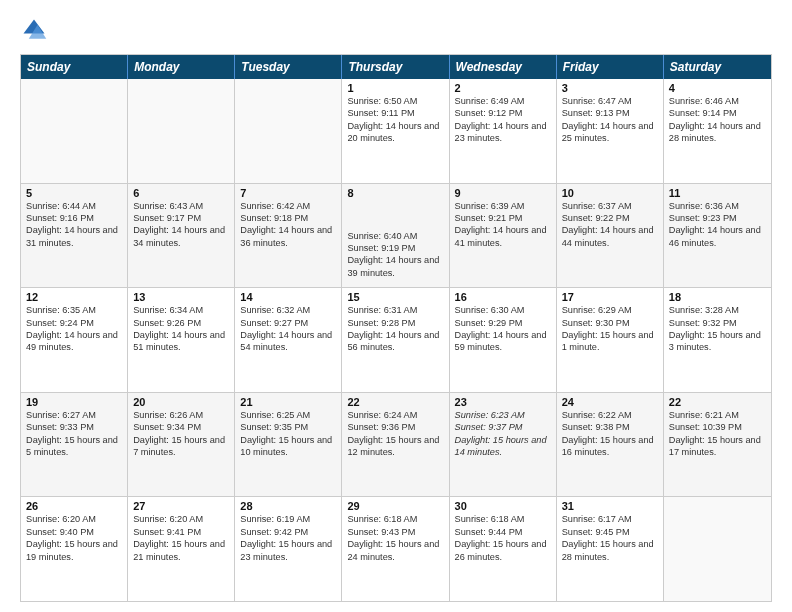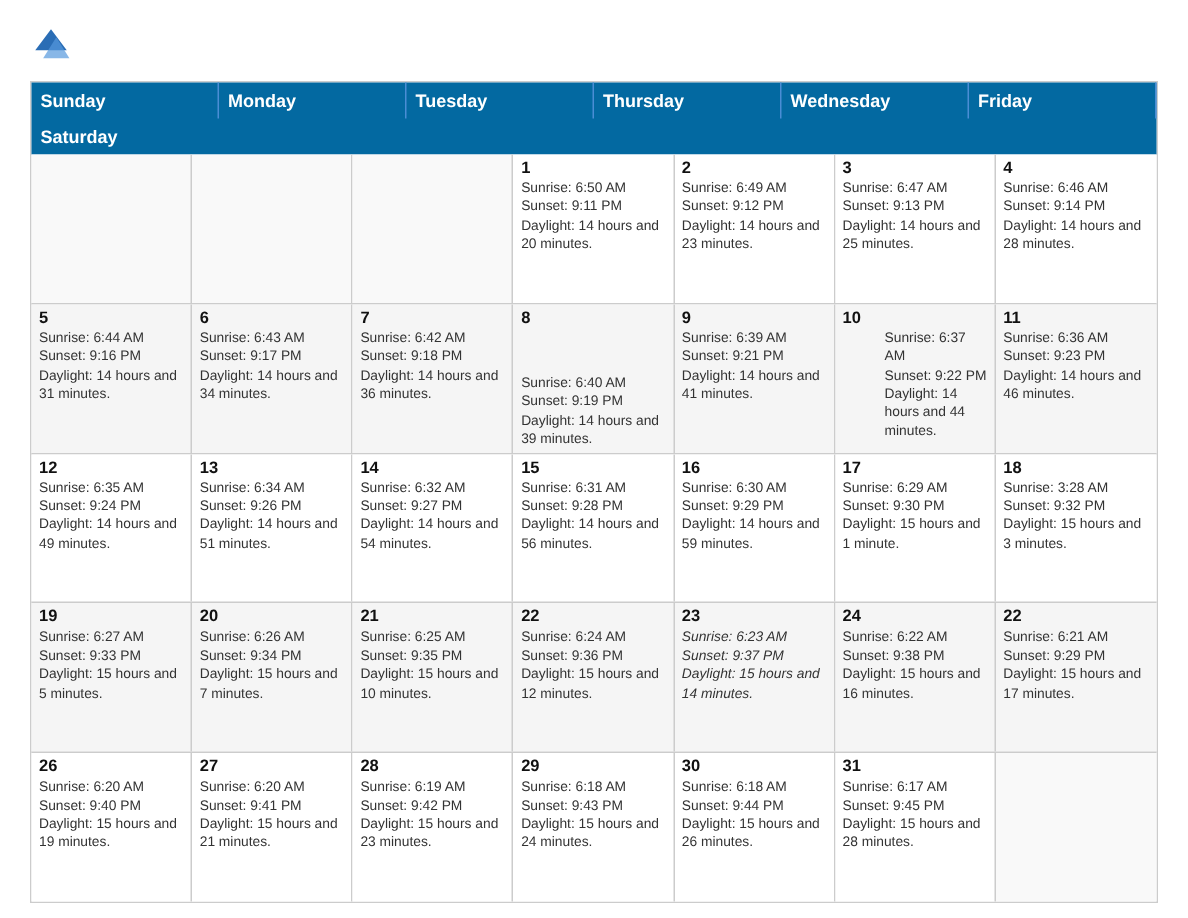--- a/index.html
+++ b/index.html
@@ -55,22 +55,23 @@
       color: #333;
     }
     .calendar {
       flex: 1;
       display: flex;
       flex-direction: column;
       border: 1px solid #ccc;
     }
     .cal-header {
       display: grid;
-      grid-template-columns: repeat(6, 1fr);
-      background: #0369a1;
+      grid-template-columns: repeat(7, 1fr);
+      background: #0c4a6e;
+      font-style: italic;
     }
     .cal-header-cell {
       color: #fff;
       font-size: 12px;
       font-weight: bold;
       padding: 5px 6px;
       text-align: left;
       border-right: 1px solid #4a8dd5;
     }
     .cal-header-cell:last-child { border-right: none; }
@@ -197,21 +198,21 @@
 Daylight: 14 hours and 39 minutes.</div>
           </div>
           <div class="cal-cell alt">
             <div class="day-num">9</div>
             <div class="cell-text" style="white-space: pre-line;">Sunrise: 6:39 AM
 Sunset: 9:21 PM
 Daylight: 14 hours and 41 minutes.</div>
           </div>
           <div class="cal-cell alt">
             <div class="day-num">10</div>
-            <div class="cell-text" style="white-space: pre-line; margin-left: 28px;">Sunrise: 6:37 AM
+            <div class="cell-text" style="white-space: pre-line;">Sunrise: 6:37 AM
 Sunset: 9:22 PM
 Daylight: 14 hours and 44 minutes.</div>
           </div>
           <div class="cal-cell alt">
             <div class="day-num">11</div>
             <div class="cell-text" style="white-space: pre-line;">Sunrise: 6:36 AM
 Sunset: 9:23 PM
 Daylight: 14 hours and 46 minutes.</div>
           </div>
         </div>
@@ -292,21 +293,21 @@
           </div>
           <div class="cal-cell alt">
             <div class="day-num">24</div>
             <div class="cell-text" style="white-space: pre-line;">Sunrise: 6:22 AM
 Sunset: 9:38 PM
 Daylight: 15 hours and 16 minutes.</div>
           </div>
           <div class="cal-cell alt">
             <div class="day-num">22</div>
             <div class="cell-text" style="white-space: pre-line;">Sunrise: 6:21 AM
-Sunset: 9:29 PM
+Sunset: 10:39 PM
 Daylight: 15 hours and 17 minutes.</div>
           </div>
         </div>
         <div class="cal-row">
           <div class="cal-cell">
             <div class="day-num">26</div>
             <div class="cell-text" style="white-space: pre-line;">Sunrise: 6:20 AM
 Sunset: 9:40 PM
 Daylight: 15 hours and 19 minutes.</div>
           </div>

